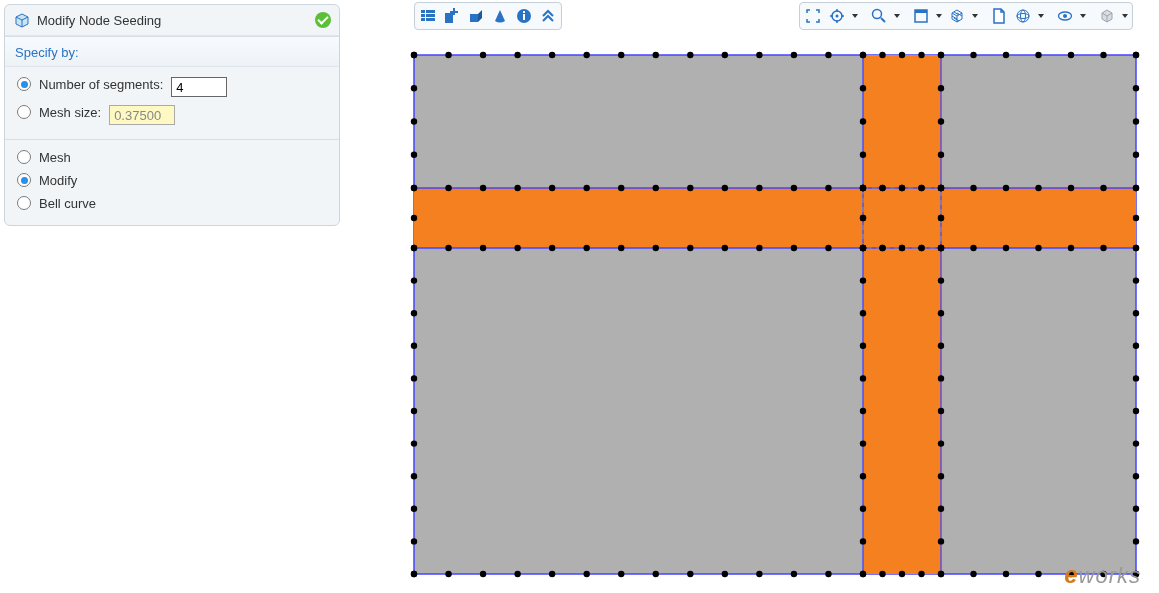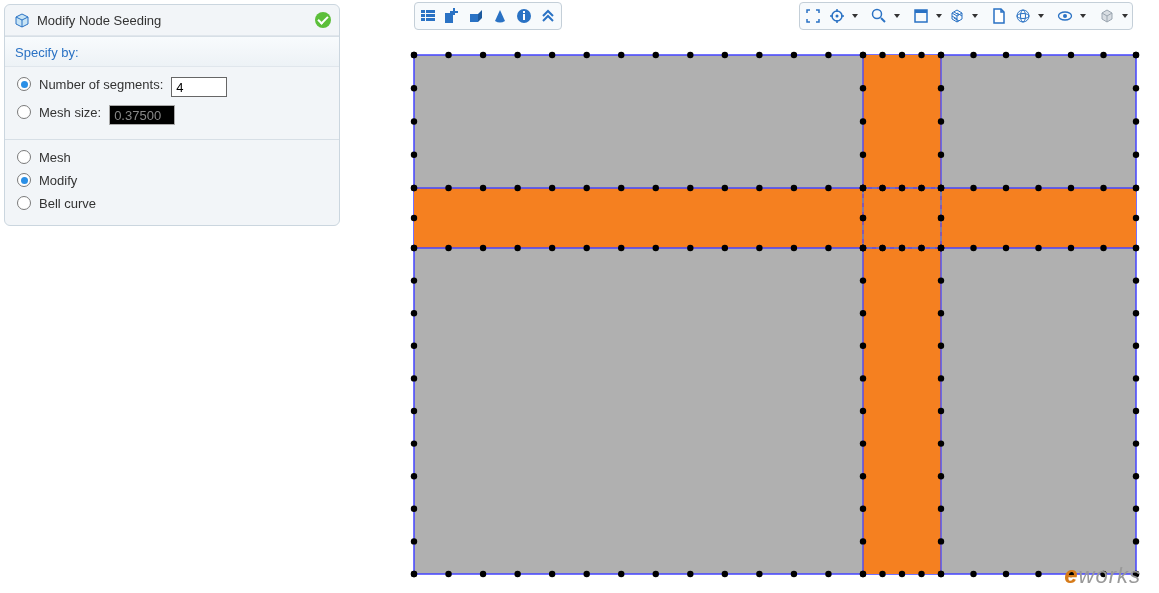--- a/index.html
+++ b/index.html
@@ -14,21 +14,21 @@
 .cube-icon svg { display: block; }
 
 .section { border-top: 1px solid #d7dfe6; }
 .section-title { color: #2a72c4; padding: 8px 10px 6px; background: linear-gradient(#f8fbfd,#edf2f6); border-bottom: 1px solid #e0e6ec; }
 .section-body { padding: 6px 10px 10px; }
 .row { display:flex; align-items:flex-start; gap:8px; padding: 4px 2px; }
 .radio { width:14px; height:14px; border:1px solid #7a7a7a; border-radius:50%; background:#fff; display:inline-flex; align-items:center; justify-content:center; flex-shrink:0; }
 .radio.selected::after { content:""; width:7px; height:7px; border-radius:50%; background:#2a8fe6; }
 .label { flex: 0 0 auto; }
 input[type=text] { border:1px solid #666; padding:1px 4px; font-size:13px; font-family:inherit; height:20px; }
-input[type=text].disabled { color:#888; border-color:#aaa; background:#000000; }
+input[type=text].disabled { color:#888; border-color:#aaa; background:#fef9c3; }
 .num-input { width: 56px; }
 .mesh-input { width: 66px; }
 .factor-input { width: 64px; }
 
 
 .toolbar { position:absolute; top:2px; display:flex; gap:2px; align-items:center; border:1px solid #c4cfd8; border-radius:4px; background:#f7fafc; padding:2px; }
 .tb-left { left: 414px; }
 .tb-right { right: 26px; }
 .tbtn { width:22px; height:22px; display:flex; align-items:center; justify-content:center; border-radius:3px; cursor:default; }
 .tbtn svg { display:block; }

